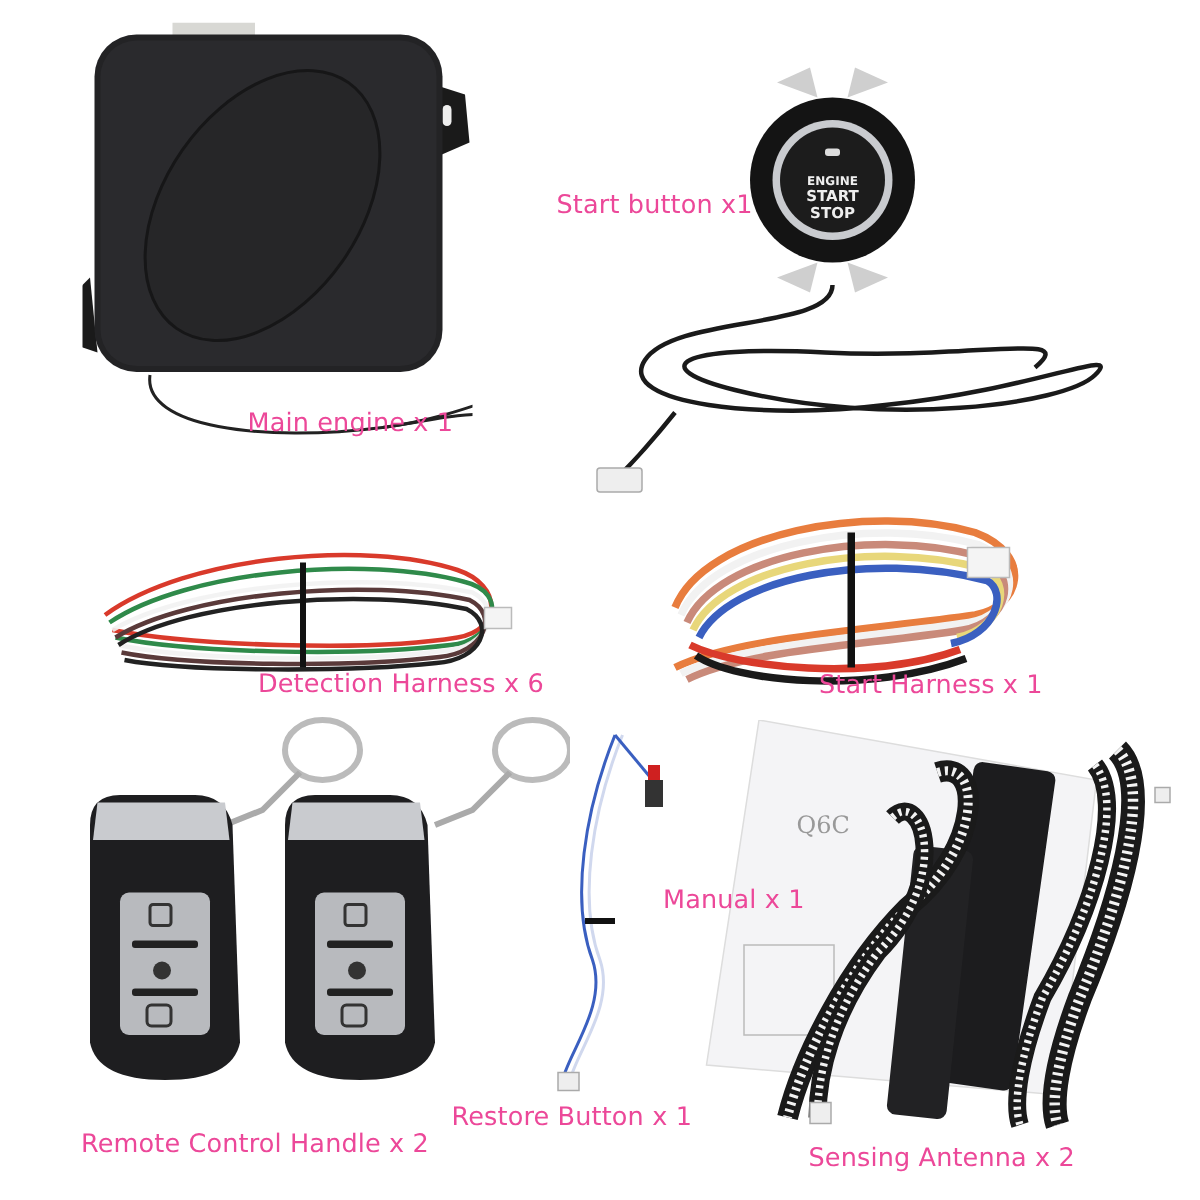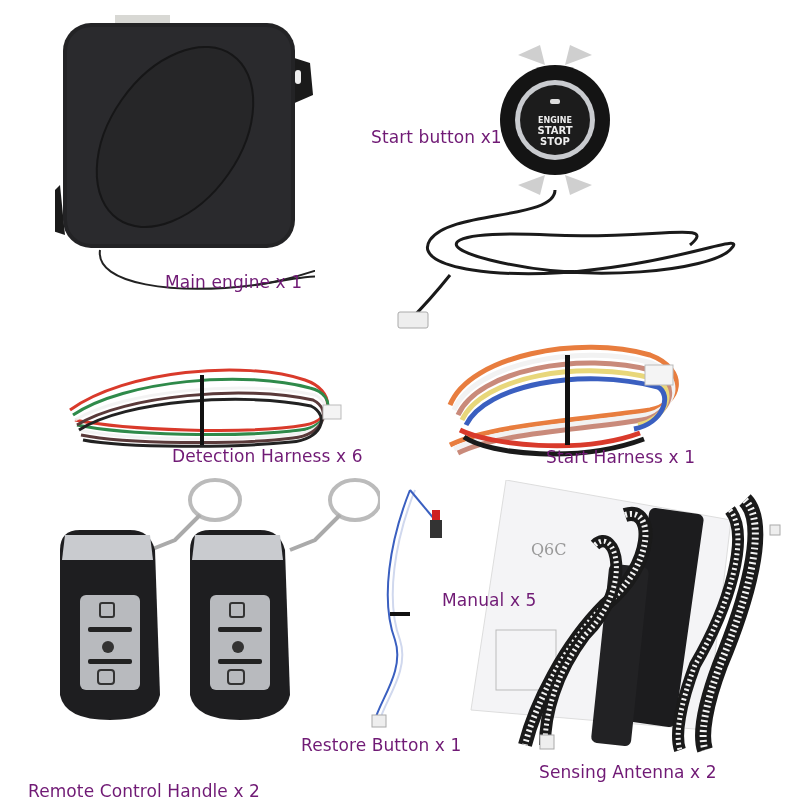--- a/index.html
+++ b/index.html
@@ -1,17 +1,17 @@
 <!DOCTYPE html>
 <html><head>
 <meta charset="utf-8">
 <style>
   html, body { margin:0; padding:0; background:#ffffff; }
   body { width:800px; height:800px; position:relative; overflow:hidden; font-family:"DejaVu Sans", sans-serif; }
-  .label { position:absolute; font-size:17px; color:#701a75; white-space:nowrap; letter-spacing:0.1px; }
+  .label { position:absolute; font-size:17px; color:#ec4899; white-space:nowrap; letter-spacing:0.1px; }
   .obj { position:absolute;text-align:right; }
   svg { display:block; }
 </style>
 </head>
 <body>
 
 <div class="obj" style="left:55px;top:15px;">
   <svg width="260" height="320" viewBox="0 0 260 320">
     <rect x="60" y="0" width="55" height="14" fill="#d8d8d4"></rect>
     <path d="M230 40 L255 48 L258 80 L235 90 Z" fill="#1a1a1a"></path>
@@ -100,21 +100,21 @@
     <path d="M10 75 Q10 55, 30 55 L80 55 Q100 55, 105 75 L110 220 Q105 245, 60 245 Q15 245, 10 220 Z" fill="#1e1e20"></path>
     <path d="M15 60 L100 60 L103 85 L12 85 Z" fill="#c9cbcf"></path>
     <rect x="30" y="120" width="60" height="95" rx="6" fill="#b8babe"></rect>
     <rect x="38" y="152" width="44" height="5" rx="2" fill="#222"></rect>
     <rect x="38" y="184" width="44" height="5" rx="2" fill="#222"></rect>
     <rect x="50" y="128" width="14" height="14" rx="2" fill="none" stroke="#333" stroke-width="2"></rect>
     <circle cx="58" cy="172" r="6" fill="#333"></circle>
     <rect x="48" y="195" width="16" height="14" rx="3" fill="none" stroke="#333" stroke-width="2"></rect>
   </svg>
 </div>
-<div class="label" style="left:28px;top:753px;margin-top:28px;">Remote Control Handle x 2</div>
+<div class="label" style="left:54px;top:753px;">Remote Control Handle x 2</div>
 
 <div class="obj" style="left:360px;top:480px;">
   <svg width="110" height="250" viewBox="0 0 110 250">
     <path d="M50 10 C30 60, 20 120, 35 160 C45 190, 20 220, 15 240" stroke="#3a5fc0" stroke-width="2" fill="none"></path>
     <path d="M55 10 C35 60, 25 120, 40 160 C50 190, 25 220, 20 240" stroke="#d0d8ee" stroke-width="2" fill="none"></path>
     <path d="M50 10 L75 40" stroke="#3a5fc0" stroke-width="2" fill="none"></path>
     <rect x="72" y="30" width="8" height="10" fill="#cf2020"></rect>
     <rect x="70" y="40" width="12" height="18" fill="#333"></rect>
     <rect x="30" y="132" width="20" height="4" fill="#111"></rect>
     <rect x="12" y="235" width="14" height="12" fill="#eee" stroke="#aaa"></rect>
@@ -122,21 +122,21 @@
 </div>
 <div class="label" style="left:301px;top:735px;">Restore Button x 1</div>
 
 <div class="obj" style="left:466px;top:480px;">
   <svg width="270" height="260" viewBox="0 0 270 260">
     <path d="M40 0 L265 40 L240 250 L5 230 Z" fill="#f4f4f6" stroke="#ddd"></path>
     <text x="65" y="75" font-size="16" fill="#999" font-family="DejaVu Serif, serif">Q6C</text>
     <rect x="30" y="150" width="60" height="60" fill="none" stroke="#bbb"></rect>
   </svg>
 </div>
-<div class="label" style="left:442px;top:590px;">Manual x 5</div>
+<div class="label" style="left:442px;top:590px;">Manual x 1</div>
 
 <div class="obj" style="left:505px;top:485px;">
   <svg width="280" height="270" viewBox="0 0 280 270">
     <rect x="130" y="25" width="55" height="215" rx="6" fill="#1c1c1e" transform="rotate(8 157 130)"></rect>
     <rect x="95" y="80" width="40" height="180" rx="6" fill="#222224" transform="rotate(6 115 170)"></rect>
     <path d="M120 30 C150 20, 150 80, 100 120 C60 160, 30 220, 20 260" stroke="#1a1a1a" stroke-width="14" fill="none"></path>
     <path d="M120 30 C150 20, 150 80, 100 120 C60 160, 30 220, 20 260" stroke="#f2f2f2" stroke-width="6" fill="none" stroke-dasharray="2 3"></path>
     <path d="M90 60 C110 40, 130 100, 80 150 C50 190, 40 230, 40 260" stroke="#1a1a1a" stroke-width="12" fill="none"></path>
     <path d="M90 60 C110 40, 130 100, 80 150 C50 190, 40 230, 40 260" stroke="#f2f2f2" stroke-width="5" fill="none" stroke-dasharray="2 3"></path>
     <path d="M240 15 C265 40, 240 120, 215 180 C200 220, 195 250, 200 265" stroke="#1a1a1a" stroke-width="16" fill="none"></path>

